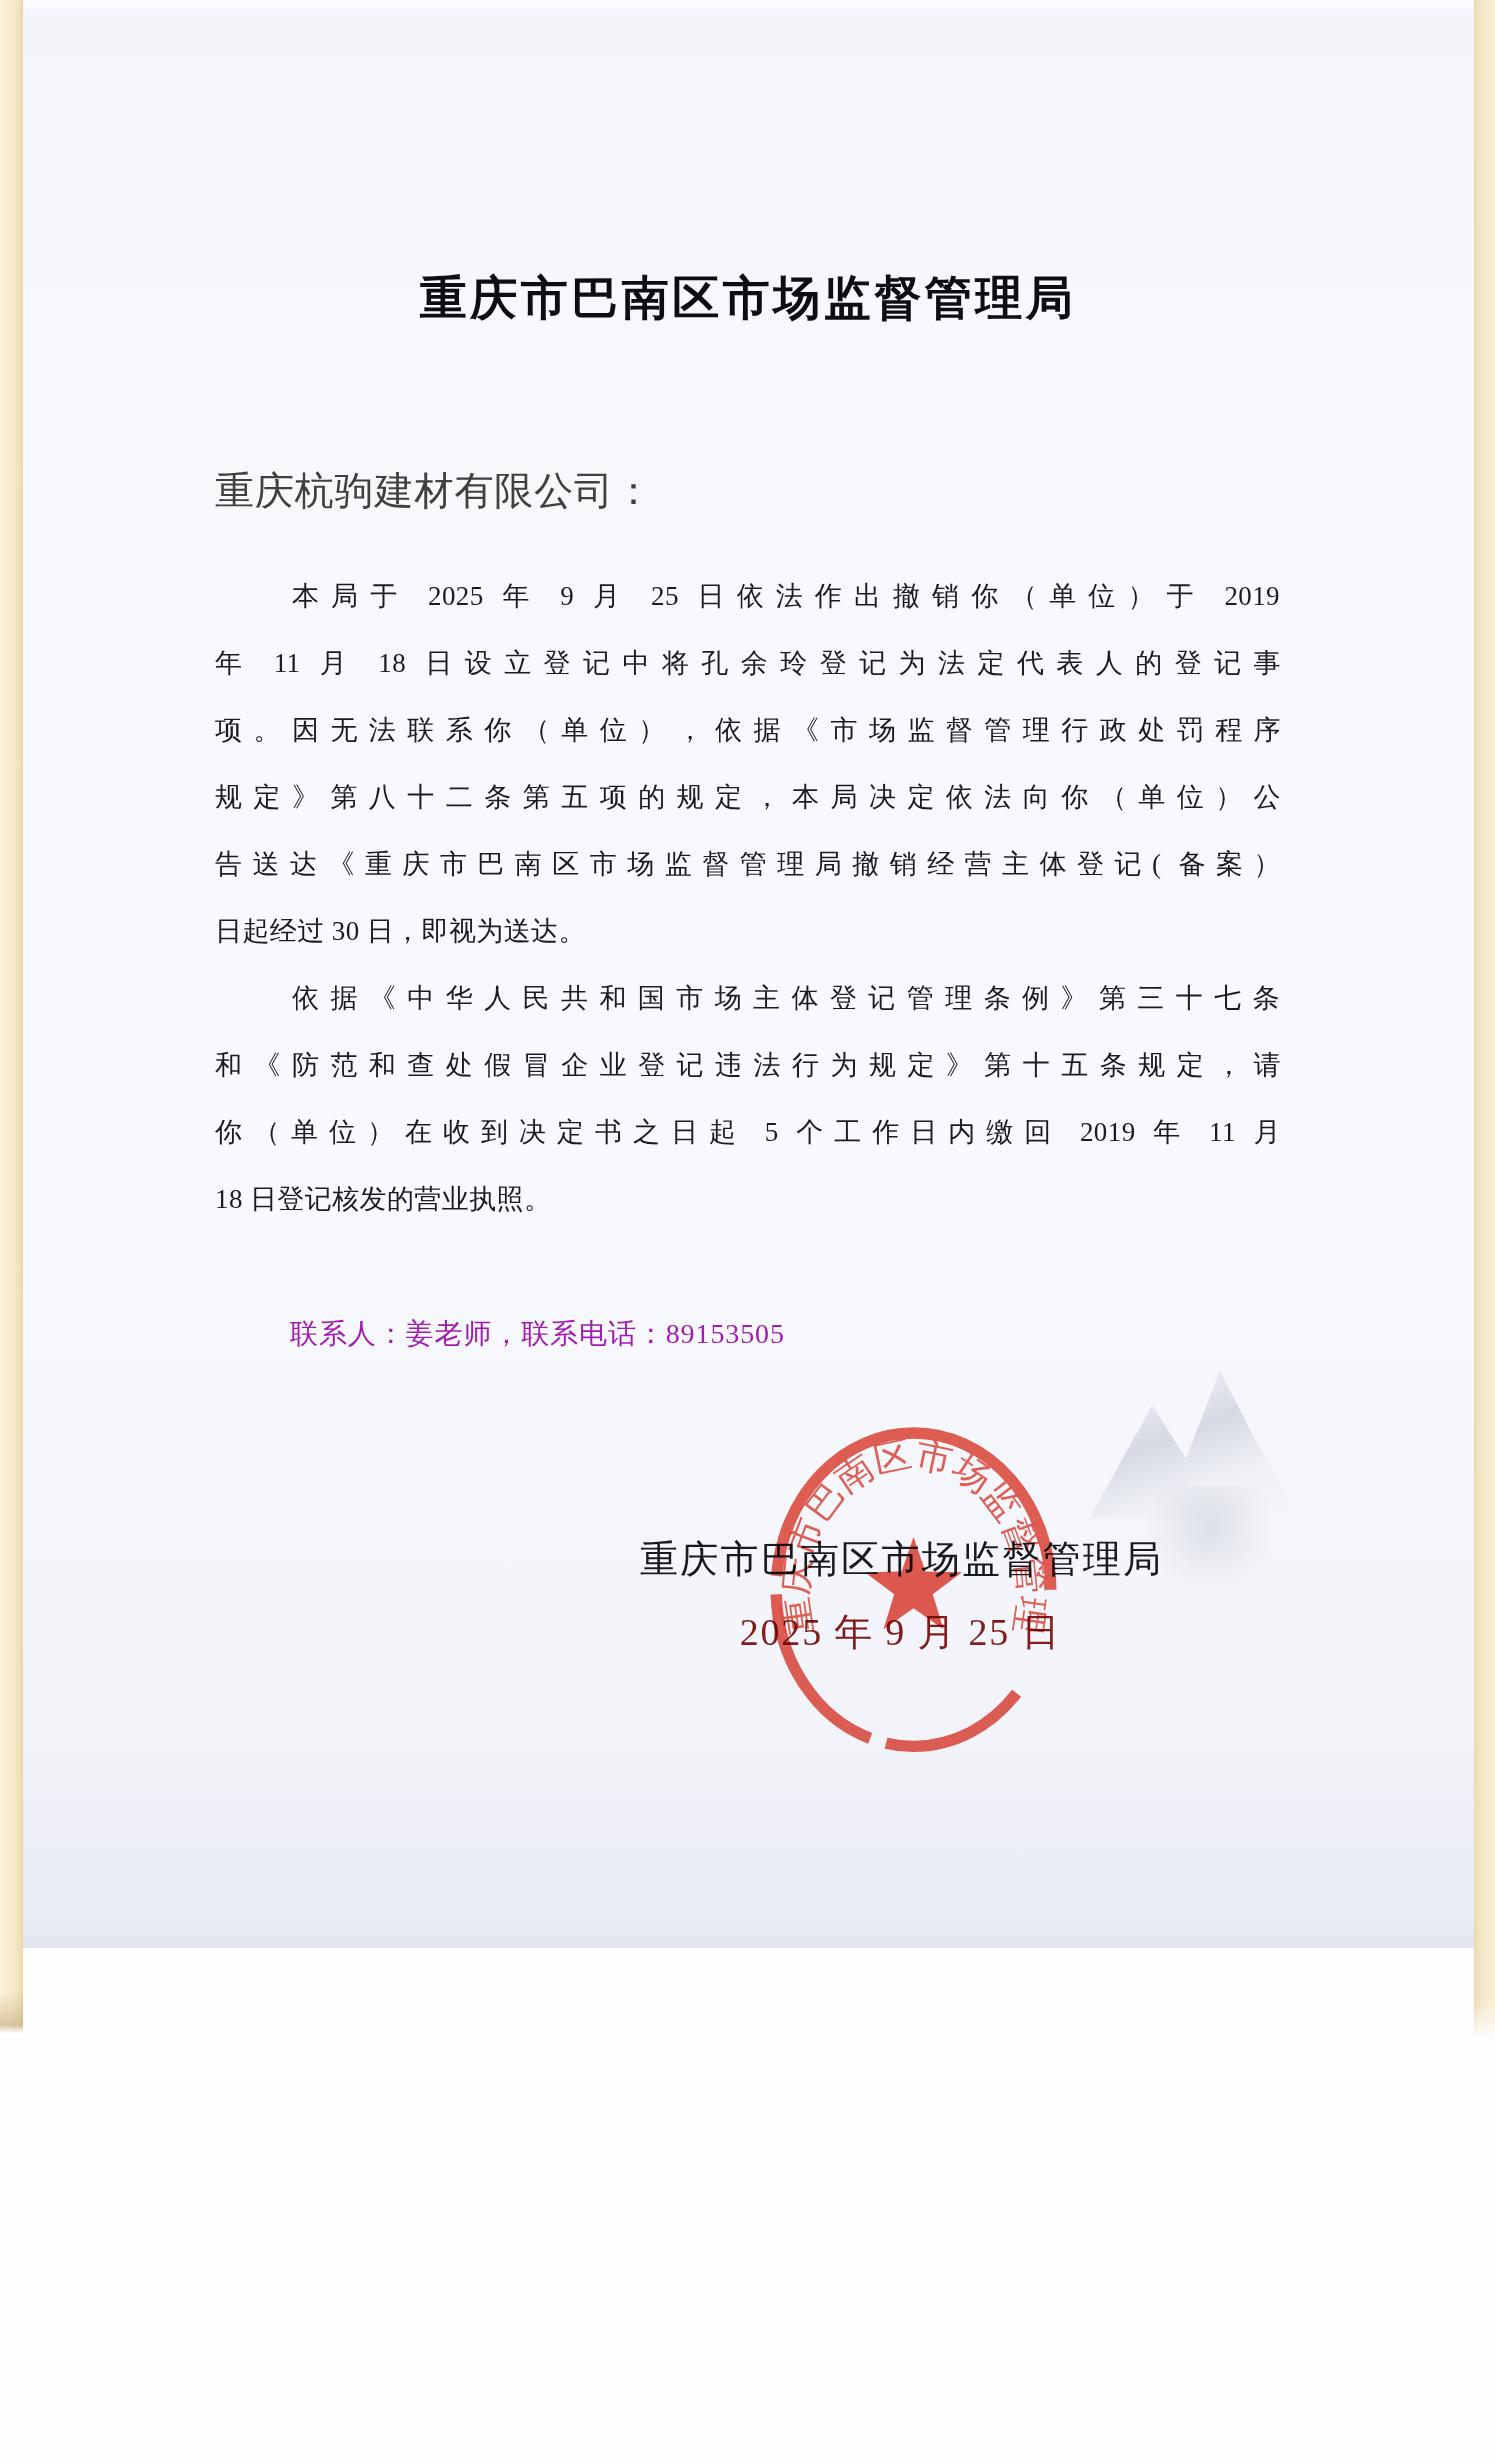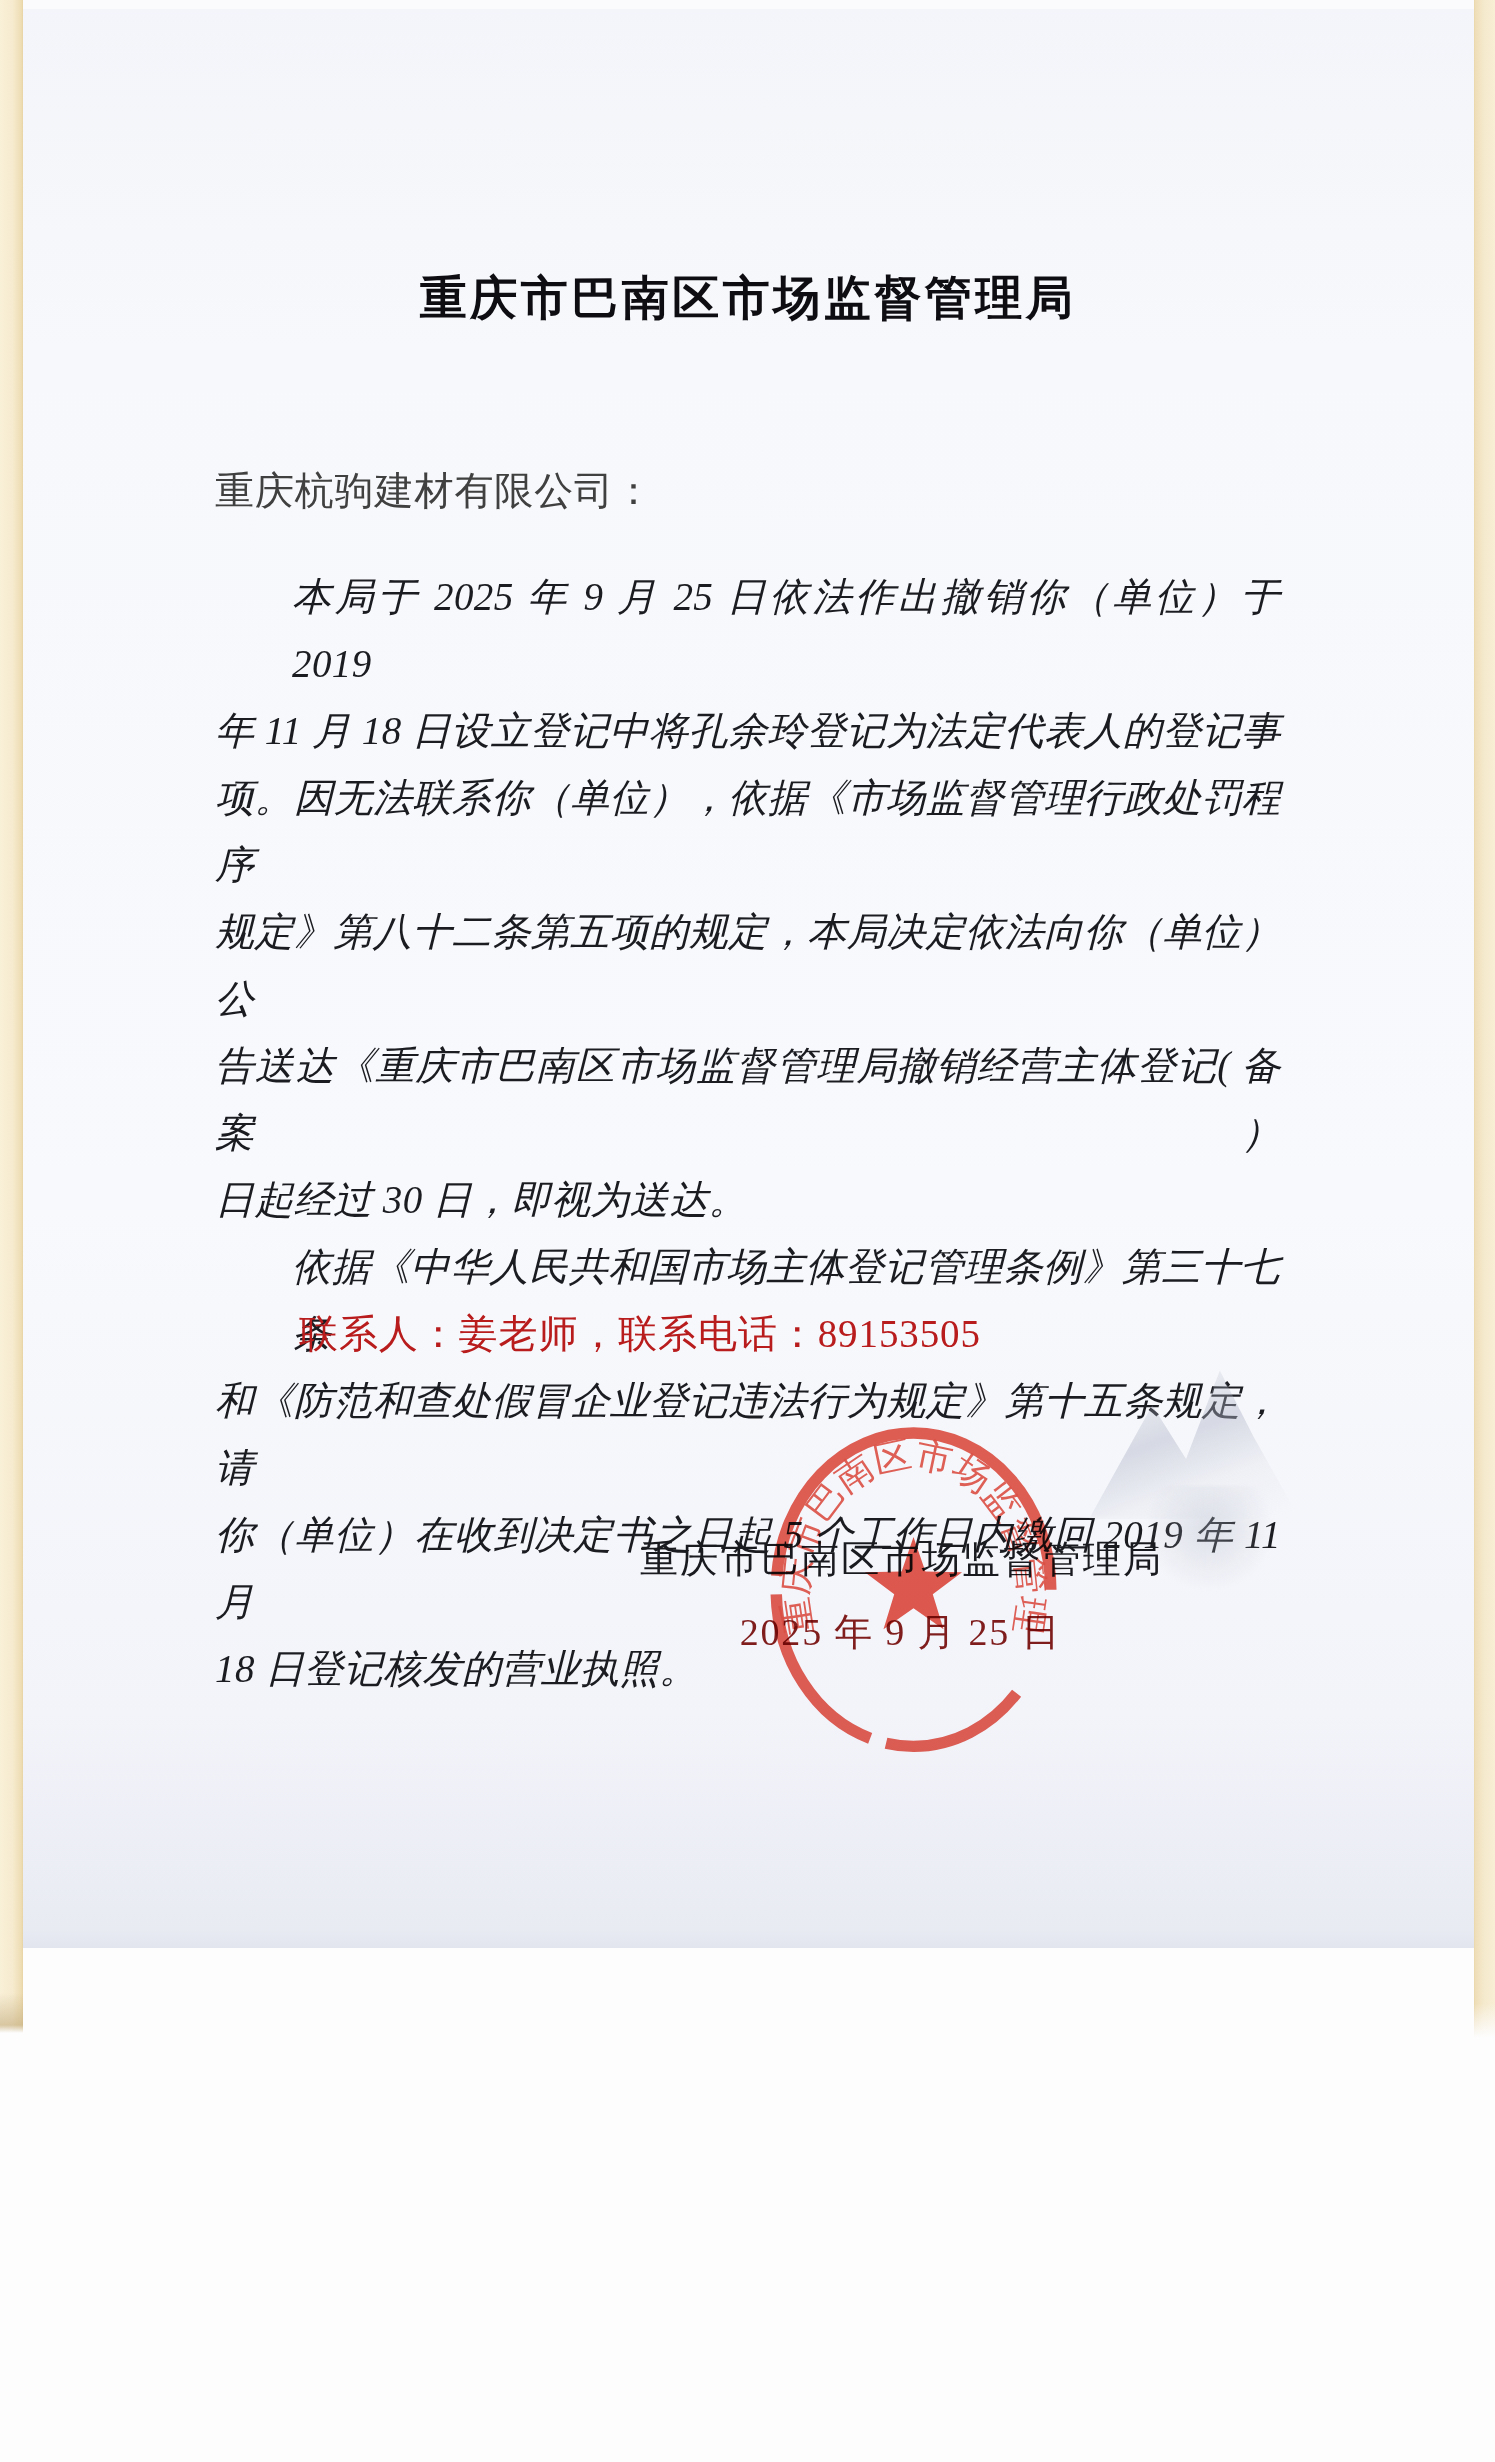--- a/index.html
+++ b/index.html
@@ -44,27 +44,27 @@
     text-align:center;color:#0e0e12;
     font-family:"Liberation Sans","DejaVu Sans",sans-serif;
     font-weight:bold;font-size:47px;line-height:67px;letter-spacing:3.5px;
   }
   
   .greeting{
     position:absolute;left:215px;top:463px;width:1073px;
     font-size:39px;line-height:55px;color:#404040;letter-spacing:0.9px;
   }
   .bodyblock{position:absolute;left:215px;top:563px;width:1066px;color:#1b1c21;}
-  .bl{font-size:39px;line-height:67px;white-space:nowrap;letter-spacing:0.4px;font-style:italic;}
+  .bl{font-size:27px;line-height:67px;white-space:nowrap;letter-spacing:0.4px;}
   .bl.just{white-space:normal;text-align:justify;text-align-last:justify;width:1066px;}
   .bl.ind{padding-left:77px;width:988px;}
   .bl.end{text-align:center;text-align-last:left;}
   .contact{
-    position:absolute;left:299px;top:1303px;width:967px;
-    font-size:39px;line-height:62px;color:#b91c1c;letter-spacing:0.9px;
+    position:absolute;left:290px;top:1303px;width:967px;
+    font-size:28px;line-height:62px;color:#a21caf;letter-spacing:0.9px;
   }
   
   .signature{
     position:absolute;left:640px;top:1528px;width:521px;z-index:2;
     font-size:38px;line-height:62px;color:#191a1f;
     text-align:justify;text-align-last:justify;
   }
   .datefield{
     position:absolute;left:640px;top:1601px;width:521px;z-index:2;
     font-size:38px;line-height:62px;color:#7f1d1d;text-align:center;letter-spacing:1.8px;

